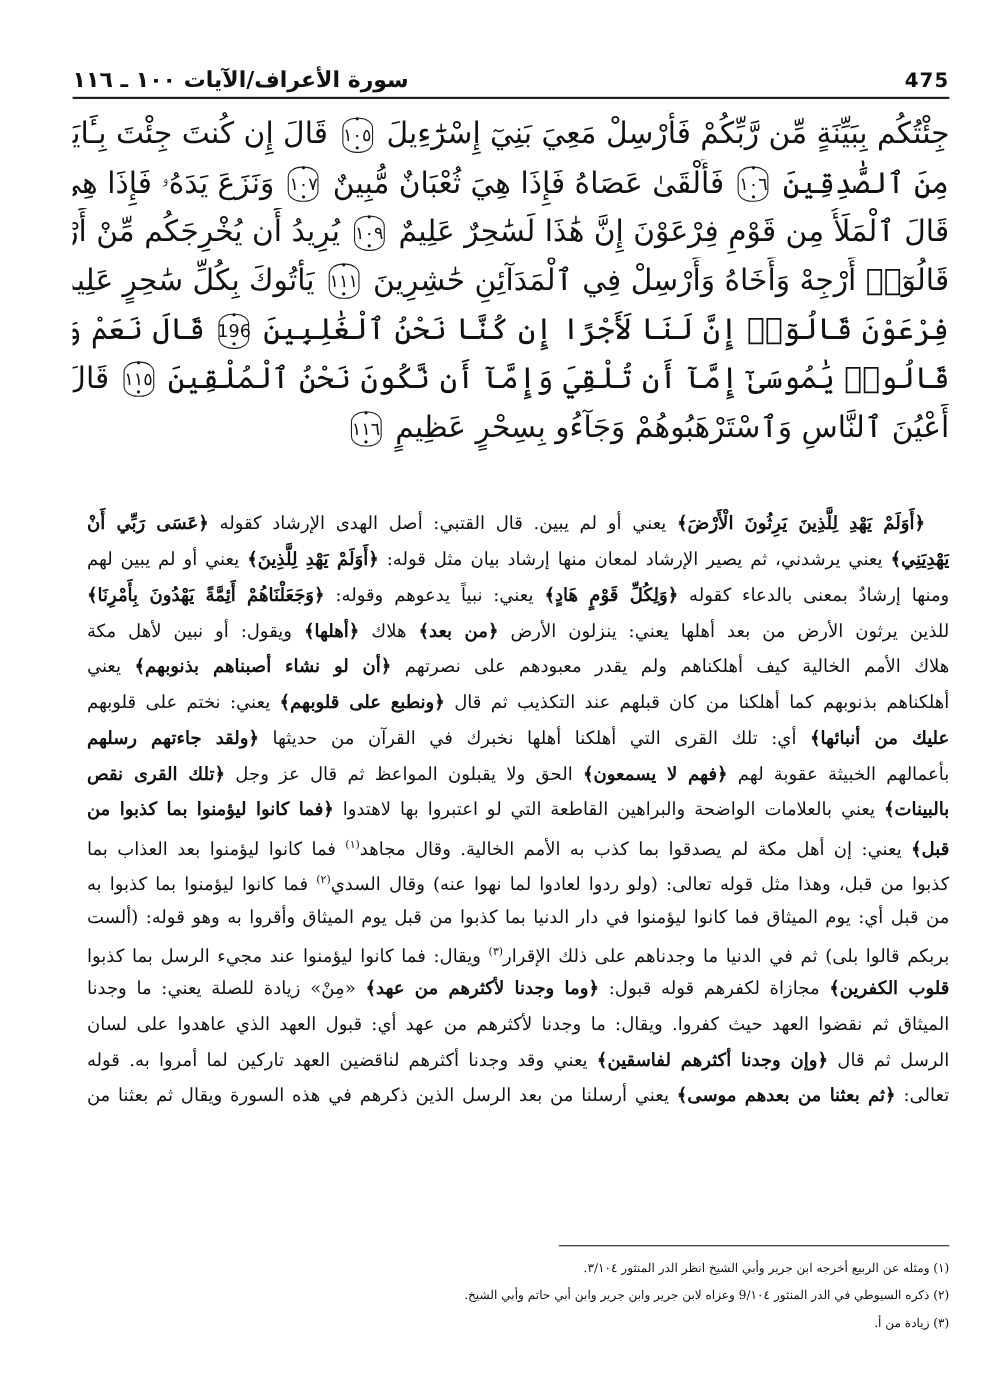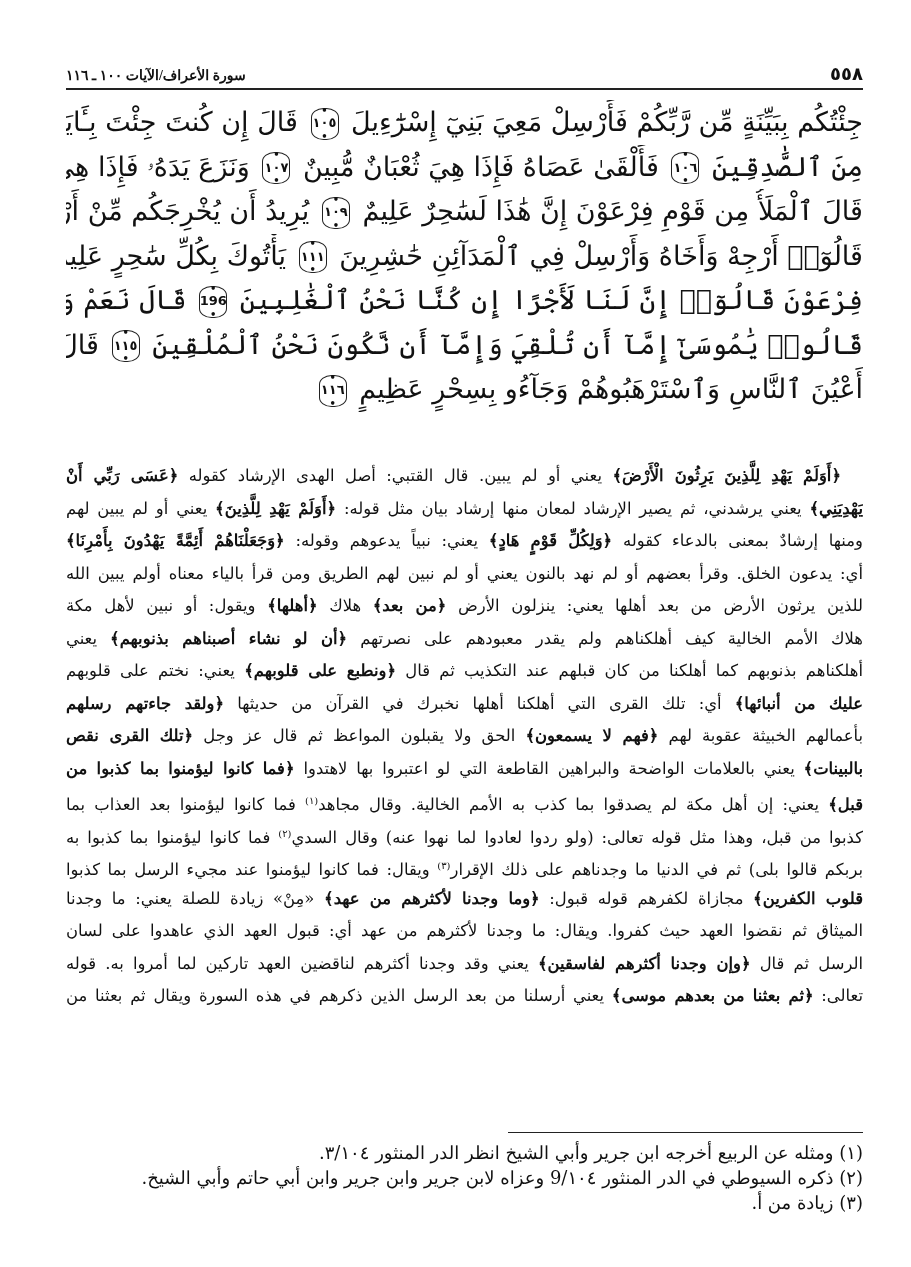--- a/index.html
+++ b/index.html
@@ -9,94 +9,94 @@
   }
   .page { position:absolute; left:66px; right:48px; top:0; bottom:0; direction:rtl; }
 
   
   .running-head {
     position:absolute; top:58px; left:0; right:0; height:26px;
     display:flex; justify-content:space-between; align-items:flex-end;
     font-size:15px; font-weight:bold;
   }
   .page-number { font-size:18px; letter-spacing:1px; }
-  .head-title { font-size:14px;font-family:Liberation Serif, serif; }
+  .head-title { font-size:20px; }
   .head-rule { position:absolute; top:88px; left:0; right:0; border-top:2px solid #222; }
 
   
   .quran {
     position:absolute; top:100px; left:0; right:0;
     font-family:"DejaVu Serif", serif; font-size:27px; line-height:44.5px;
     text-align:justify; text-align-last:right;
   }
   .quran-line { display:block; white-space:nowrap; overflow:hidden; text-align:justify; text-align-last:justify; height:44.5px; }
   .quran-line.last { text-align-last:right; }
   .ayah-marker {
     display:inline-flex; align-items:center; justify-content:center;
     width:26px; height:30px; margin:0 4px; vertical-align:middle;
-    font-family:"DejaVu Sans", sans-serif; font-size:13px; font-weight:bold;
+    font-family:"DejaVu Sans", sans-serif; font-size:16px; font-weight:normal;
     border:1.5px solid #222; border-radius:45% 45% 45% 45% / 30% 30% 30% 30%;
     position:relative;
   }
   .ayah-marker::before, .ayah-marker::after {
     content:"•"; position:absolute; left:50%; transform:translateX(-50%); font-size:10px; line-height:8px;
   }
   .ayah-marker::before { top:-2px; }
   .ayah-marker::after { bottom:-2px; }
 
   
   .commentary {
-    position:absolute; top:460px; left:0; right:0;
+    position:absolute; top:460px; left:13px; right:0;
     font-family:"DejaVu Serif", serif; font-size:16.4px; line-height:32.5px;
   }
   .c-line { display:block; white-space:nowrap; overflow:hidden; text-align:justify; text-align-last:justify; height:32.5px; }
   .c-line.indent { padding-right:22px; }
   .q { font-weight:bold; }
 
   .foot-rule { position:absolute; top:1132px; left:0; width:355px; right:auto; border-top:1.5px solid #222; }
   .page .foot-rule { right:0; left:auto; }
   .footnotes {
     position:absolute; top:1140px; left:0; right:0;
-    font-family:"DejaVu Serif", serif; font-size:18px; line-height:25px;
+    font-family:"DejaVu Serif", serif; font-size:11px; line-height:25px;
   }
   .fn { display:block; white-space:nowrap; }
 </style>
 </head>
 <body>
 
 <div class="page">
   <div class="running-head">
-    <span class="page-number">٥٥٨</span>
+    <span class="page-number">475</span>
     <span class="head-title">سورة الأعراف/الآيات ١٠٠ ـ ١١٦</span>
   </div>
   <div class="head-rule"></div>
 
   <div class="quran" id="quran">
       <span class="quran-line"><span>جِئْتُكُم بِبَيِّنَةٍ مِّن رَّبِّكُمْ فَأَرْسِلْ مَعِيَ بَنِيٓ إِسْرَٰٓءِيلَ</span> <span class="ayah-marker">١٠٥</span> <span>قَالَ إِن كُنتَ جِئْتَ بِـَٔايَةٍ فَأْتِ بِهَآ إِن كُنتَ</span> </span>
       <span class="quran-line"><span>مِنَ ٱلصَّٰدِقِينَ</span> <span class="ayah-marker">١٠٦</span> <span>فَأَلْقَىٰ عَصَاهُ فَإِذَا هِيَ ثُعْبَانٌ مُّبِينٌ</span> <span class="ayah-marker">١٠٧</span> <span>وَنَزَعَ يَدَهُۥ فَإِذَا هِيَ بَيْضَآءُ لِلنَّٰظِرِينَ</span>  </span>
       <span class="quran-line"><span>قَالَ ٱلْمَلَأُ مِن قَوْمِ فِرْعَوْنَ إِنَّ هَٰذَا لَسَٰحِرٌ عَلِيمٌ</span> <span class="ayah-marker">١٠٩</span> <span>يُرِيدُ أَن يُخْرِجَكُم مِّنْ أَرْضِكُمْ فَمَاذَا تَأْمُرُونَ</span>  </span>
       <span class="quran-line"><span>قَالُوٓا۟ أَرْجِهْ وَأَخَاهُ وَأَرْسِلْ فِي ٱلْمَدَآئِنِ حَٰشِرِينَ</span> <span class="ayah-marker">١١١</span> <span>يَأْتُوكَ بِكُلِّ سَٰحِرٍ عَلِيمٍ</span>   </span>
       <span class="quran-line"><span>فِرْعَوْنَ قَالُوٓا۟ إِنَّ لَنَا لَأَجْرًا إِن كُنَّا نَحْنُ ٱلْغَٰلِبِينَ</span> <span class="ayah-marker">196</span> <span>قَالَ نَعَمْ وَإِنَّكُمْ لَمِنَ ٱلْمُقَرَّبِينَ</span>  </span>
       <span class="quran-line"><span>قَالُوا۟ يَٰمُوسَىٰٓ إِمَّآ أَن تُلْقِيَ وَإِمَّآ أَن نَّكُونَ نَحْنُ ٱلْمُلْقِينَ</span> <span class="ayah-marker">١١٥</span> <span>قَالَ أَلْقُوا۟ فَلَمَّآ أَلْقَوْا۟ سَحَرُوٓا۟</span> </span>
       <span class="quran-line last"><span>أَعْيُنَ ٱلنَّاسِ وَٱسْتَرْهَبُوهُمْ وَجَآءُو بِسِحْرٍ عَظِيمٍ</span> <span class="ayah-marker">١١٦</span> </span>
     </div>
 
   <div class="commentary" id="commentary">
       <span class="c-line indent"><span class="q">﴿أَوَلَمْ يَهْدِ لِلَّذِينَ يَرِثُونَ الْأَرْضَ﴾</span><span> يعني أو لم يبين. قال القتبي: أصل الهدى الإرشاد كقوله </span><span class="q">﴿عَسَى رَبِّي أَنْ</span></span>
       <span class="c-line"><span class="q">يَهْدِيَنِي﴾</span><span> يعني يرشدني، ثم يصير الإرشاد لمعان منها إرشاد بيان مثل قوله: </span><span class="q">﴿أَوَلَمْ يَهْدِ لِلَّذِينَ﴾</span><span> يعني أو لم يبين لهم</span></span>
       <span class="c-line"><span>ومنها إرشادٌ بمعنى بالدعاء كقوله </span><span class="q">﴿وَلِكُلِّ قَوْمٍ هَادٍ﴾</span><span> يعني: نبياً يدعوهم وقوله: </span><span class="q">﴿وَجَعَلْنَاهُمْ أَئِمَّةً يَهْدُونَ بِأَمْرِنَا﴾</span></span>
-      <span class="c-line"><span>أي: يدعون الخلق. وقرأ بعضهم أو لم نهد بالنون يعني أو لم نبين لهم الطريق ومن قرأ بالياء معناه أولم يبين الله</span></span>
       <span class="c-line"><span>للذين يرثون الأرض من بعد أهلها يعني: ينزلون الأرض </span><span class="q">﴿من بعد﴾</span><span> هلاك </span><span class="q">﴿أهلها﴾</span><span> ويقول: أو نبين لأهل مكة</span></span>
       <span class="c-line"><span>هلاك الأمم الخالية كيف أهلكناهم ولم يقدر معبودهم على نصرتهم </span><span class="q">﴿أن لو نشاء أصبناهم بذنوبهم﴾</span><span> يعني</span></span>
       <span class="c-line"><span>أهلكناهم بذنوبهم كما أهلكنا من كان قبلهم عند التكذيب ثم قال </span><span class="q">﴿ونطبع على قلوبهم﴾</span><span> يعني: نختم على قلوبهم</span></span>
       <span class="c-line"><span class="q">عليك من أنبائها﴾</span><span> أي: تلك القرى التي أهلكنا أهلها نخبرك في القرآن من حديثها </span><span class="q">﴿ولقد جاءتهم رسلهم</span></span>
       <span class="c-line"><span>بأعمالهم الخبيثة عقوبة لهم </span><span class="q">﴿فهم لا يسمعون﴾</span><span> الحق ولا يقبلون المواعظ ثم قال عز وجل </span><span class="q">﴿تلك القرى نقص</span></span>
       <span class="c-line"><span class="q">بالبينات﴾</span><span> يعني بالعلامات الواضحة والبراهين القاطعة التي لو اعتبروا بها لاهتدوا </span><span class="q">﴿فما كانوا ليؤمنوا بما كذبوا من</span></span>
       <span class="c-line"><span class="q">قبل﴾</span><span> يعني: إن أهل مكة لم يصدقوا بما كذب به الأمم الخالية. وقال مجاهد</span><sup style="font-size: 10px;">(١)</sup><span> فما كانوا ليؤمنوا بعد العذاب بما</span></span>
       <span class="c-line"><span>كذبوا من قبل، وهذا مثل قوله تعالى: (ولو ردوا لعادوا لما نهوا عنه) وقال السدي</span><sup style="font-size: 10px;">(٢)</sup><span> فما كانوا ليؤمنوا بما كذبوا به</span></span>
+      <span class="c-line"><span>من قبل أي: يوم الميثاق فما كانوا ليؤمنوا في دار الدنيا بما كذبوا من قبل يوم الميثاق وأقروا به وهو قوله: (ألست</span></span>
       <span class="c-line"><span>بربكم قالوا بلى) ثم في الدنيا ما وجدناهم على ذلك الإقرار</span><sup style="font-size: 10px;">(٣)</sup><span> ويقال: فما كانوا ليؤمنوا عند مجيء الرسل بما كذبوا</span></span>
       <span class="c-line"><span class="q">قلوب الكفرين﴾</span><span> مجازاة لكفرهم قوله قبول: </span><span class="q">﴿وما وجدنا لأكثرهم من عهد﴾</span><span> «مِنْ» زيادة للصلة يعني: ما وجدنا</span></span>
       <span class="c-line"><span>الميثاق ثم نقضوا العهد حيث كفروا. ويقال: ما وجدنا لأكثرهم من عهد أي: قبول العهد الذي عاهدوا على لسان</span></span>
       <span class="c-line"><span>الرسل ثم قال </span><span class="q">﴿وإن وجدنا أكثرهم لفاسقين﴾</span><span> يعني وقد وجدنا أكثرهم لناقضين العهد تاركين لما أمروا به. قوله</span></span>
       <span class="c-line"><span>تعالى: </span><span class="q">﴿ثم بعثنا من بعدهم موسى﴾</span><span> يعني أرسلنا من بعد الرسل الذين ذكرهم في هذه السورة ويقال ثم بعثنا من</span></span>
     </div>
 
   <div class="foot-rule"></div>
   <div class="footnotes">
     <span class="fn">(١) ومثله عن الربيع أخرجه ابن جرير وأبي الشيخ انظر الدر المنثور ٣/١٠٤.</span>

